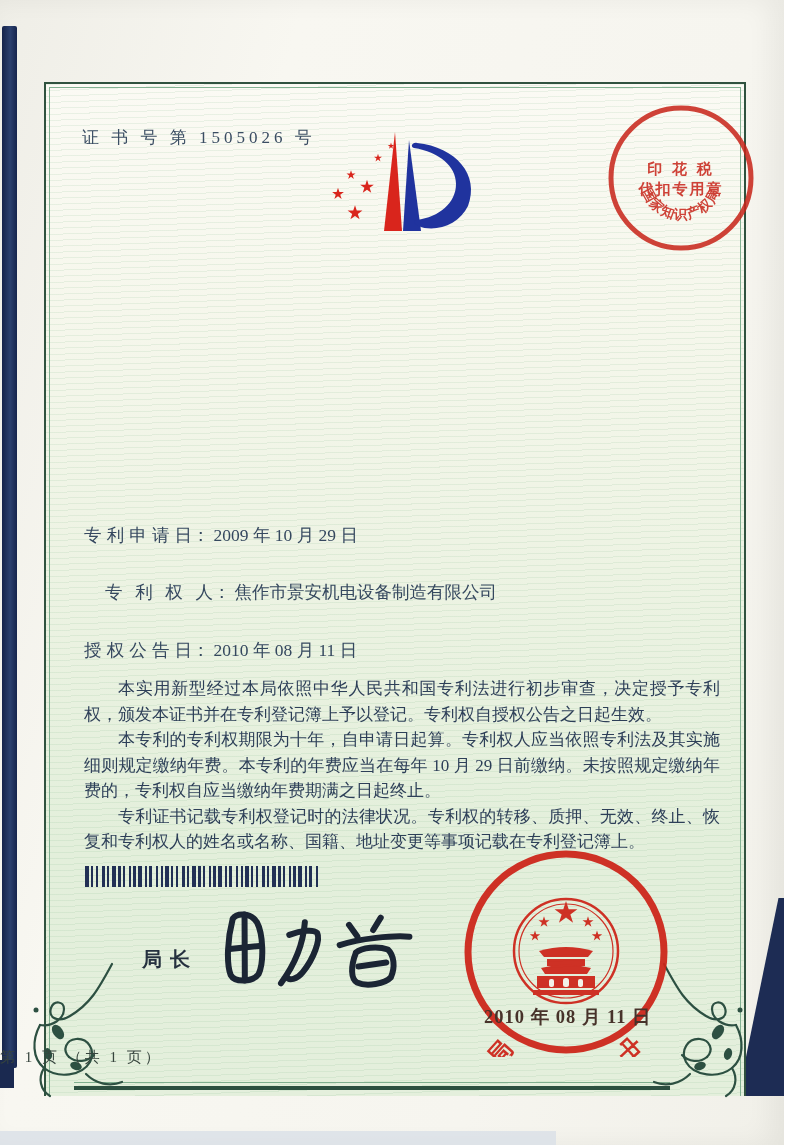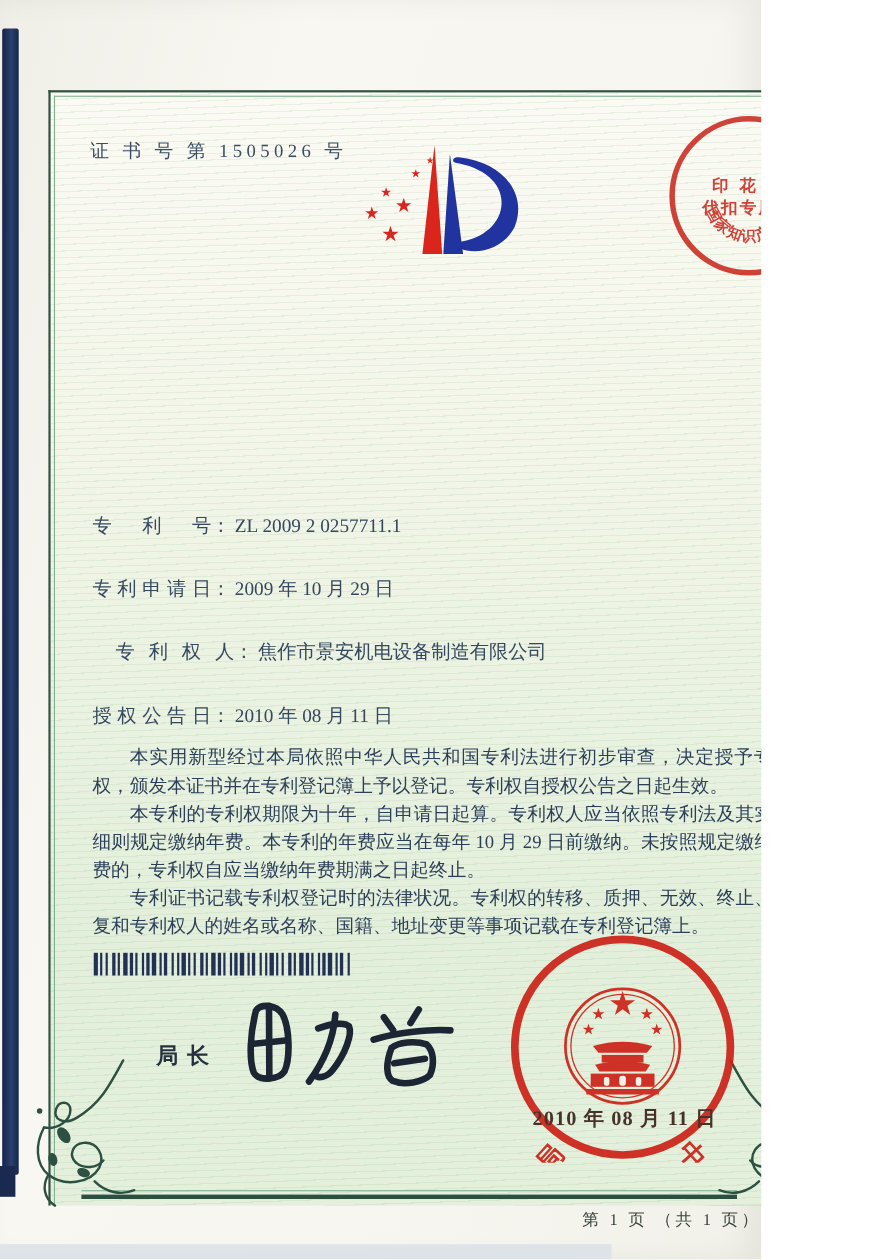--- a/index.html
+++ b/index.html
@@ -1,17 +1,17 @@
 <!DOCTYPE html>
 <html><head>
 <meta charset="utf-8">
 <style>
   html,body{margin:0;padding:0;}
   body{font-family:"Liberation Serif","DejaVu Serif",serif;}
-  #page{position:relative;width:692px;height:1145px;overflow:hidden;
+  #page{position:relative;width:784px;height:1145px;overflow:hidden;
         background:linear-gradient(105deg,#efeee7 0%,#f8f7f1 28%,#f6f5ef 70%,#f1f0e9 100%);
         box-shadow:inset -14px 0 26px rgba(0,0,0,0.05);}
   
   .edge-left{position:absolute;left:2px;top:26px;width:15px;height:1042px;
         background:linear-gradient(90deg,#15234a,#2b406e 55%,#16254d);border-radius:2px;}
   .edge-left-nub{position:absolute;left:0;top:1060px;width:14px;height:28px;background:#1a2950;}
   .edge-right-wedge{position:absolute;right:0;top:898px;width:46px;height:198px;background:#1d2c54;
         clip-path:polygon(88% 0,100% 0,100% 100%,0 100%);}
   .bottom-band{position:absolute;left:0;top:1131px;width:556px;height:14px;background:#dbe0e7;opacity:.85;}
   
@@ -35,21 +35,21 @@
         color:#2d3f58;text-align:justify;}
   .paras p{margin:0;text-indent:2em;}
   .barcode{position:absolute;left:85px;top:866px;width:236px;height:21px;display:flex;overflow:hidden;}
   .barcode span{height:100%;flex:0 0 auto;}
   .director-label{position:absolute;left:142px;top:946px;font-family:"Liberation Sans","DejaVu Sans",sans-serif;
         font-size:20px;font-weight:600;letter-spacing:8px;color:#25313f;}
   .signature-svg{position:absolute;left:198px;top:896px;transform:rotate(-2deg);}
   .seal-svg{position:absolute;left:461px;top:847px;opacity:.93;}
   .seal-date{position:absolute;left:484px;top:1004px;font-size:18.5px;font-weight:600;
         color:#47322a;letter-spacing:1px;}
-  .footer{position:absolute;left:0;right:0;top:1100px;text-align:right;font-size:15px;
+  .footer{position:absolute;left:0;right:0;top:1048px;text-align:left;font-size:15px;
         color:#36443d;letter-spacing:3px;}
   .stamp-svg{position:absolute;left:604px;top:101px;opacity:.86;}
   .logo-svg{position:absolute;left:320px;top:127px;}
 </style>
 </head>
 <body>
 
 <div id="page">
 
   <div class="edge-left"></div>
@@ -124,23 +124,20 @@
       <textPath href="#taxTop" startOffset="50%" text-anchor="middle">北京市海淀区地方税务局</textPath>
     </text>
     <text x="77" y="73" text-anchor="middle" font-size="15" font-weight="600" fill="#c8251a" letter-spacing="3">印 花 税</text>
     <text x="77" y="93" text-anchor="middle" font-size="15" font-weight="600" fill="#c8251a" letter-spacing="2">代扣专用章</text>
     <text font-size="13.5" font-weight="600" fill="#c8251a" letter-spacing="1">
       <textPath href="#taxBottom" startOffset="50%" text-anchor="middle">国家知识产权局</textPath>
     </text>
   </svg>
 
 
-  <div class="field-row" style="top:466px;">
-    <span class="flabel">专利号</span><span class="fcolon">：</span><span class="fvalue">ZL 2009 2 0257711.1</span>
-  </div>
   <div class="field-row" style="top:523px;">
     <span class="flabel">专利申请日</span><span class="fcolon">：</span><span class="fvalue">2009 年 10 月 29 日</span>
   </div>
   <div class="field-row" style="top:580px;margin-left:21px;">
     <span class="flabel">专利权人</span><span class="fcolon">：</span><span class="fvalue">焦作市景安机电设备制造有限公司</span>
   </div>
   <div class="field-row" style="top:638px;font-family:Liberation Serif, serif;">
     <span class="flabel">授权公告日</span><span class="fcolon">：</span><span class="fvalue">2010 年 08 月 11 日</span>
   </div>
 

